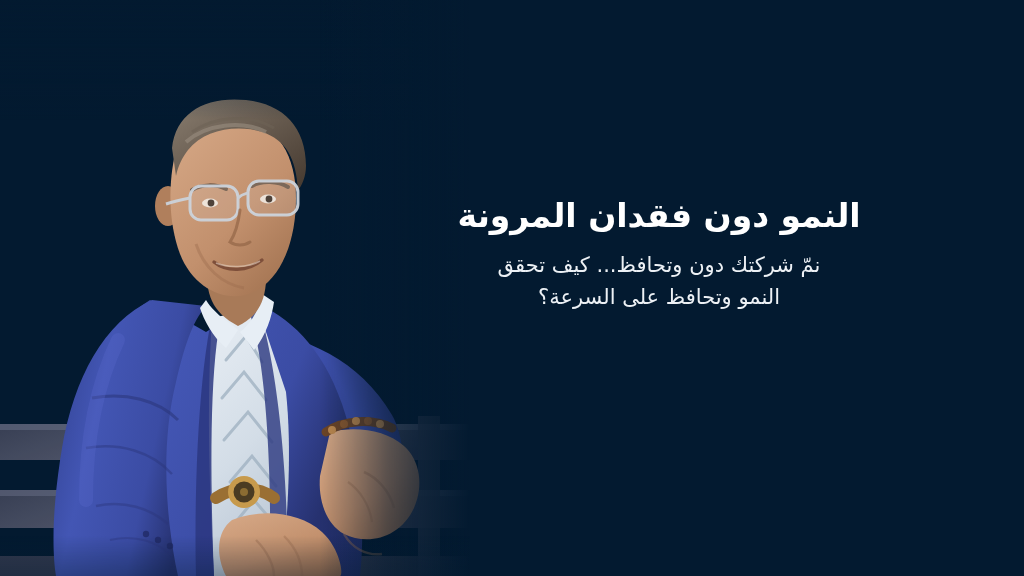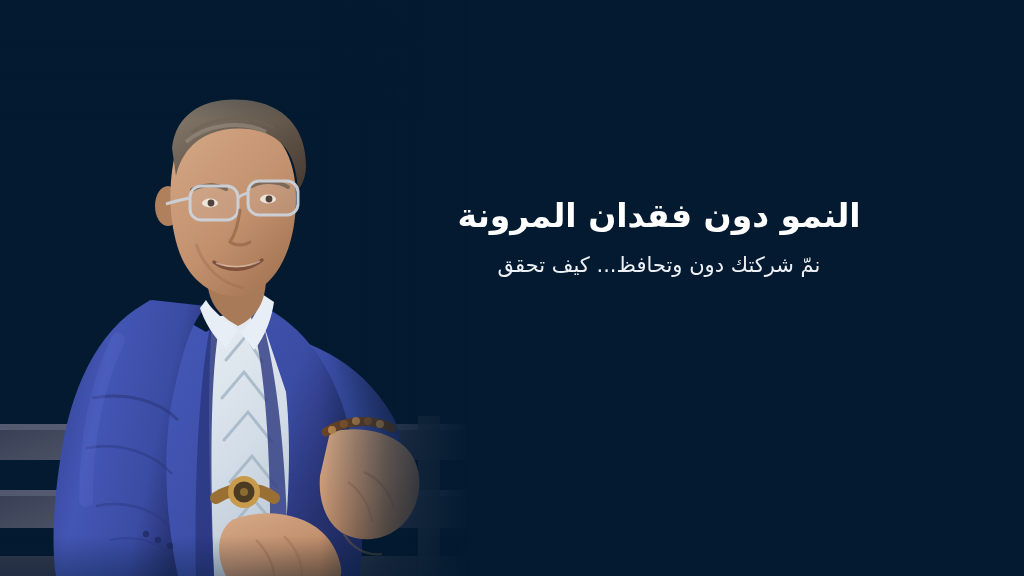--- a/index.html
+++ b/index.html
@@ -263,16 +263,17 @@
 
     <div id="photo-fade-top"></div>
     <div id="photo-fade-right"></div>
     <div id="photo-fade-bottom"></div>
   </div>
 
   <div id="text-block">
     <h1 id="headline">النمو دون فقدان المرونة</h1>
     <p id="subhead">
       <span>نمّ شركتك دون وتحافظ... كيف تحقق</span><br>
+      <span>النمو وتحافظ على السرعة؟</span>
     </p>
   </div>
 
 </div>
 
 </body></html>

